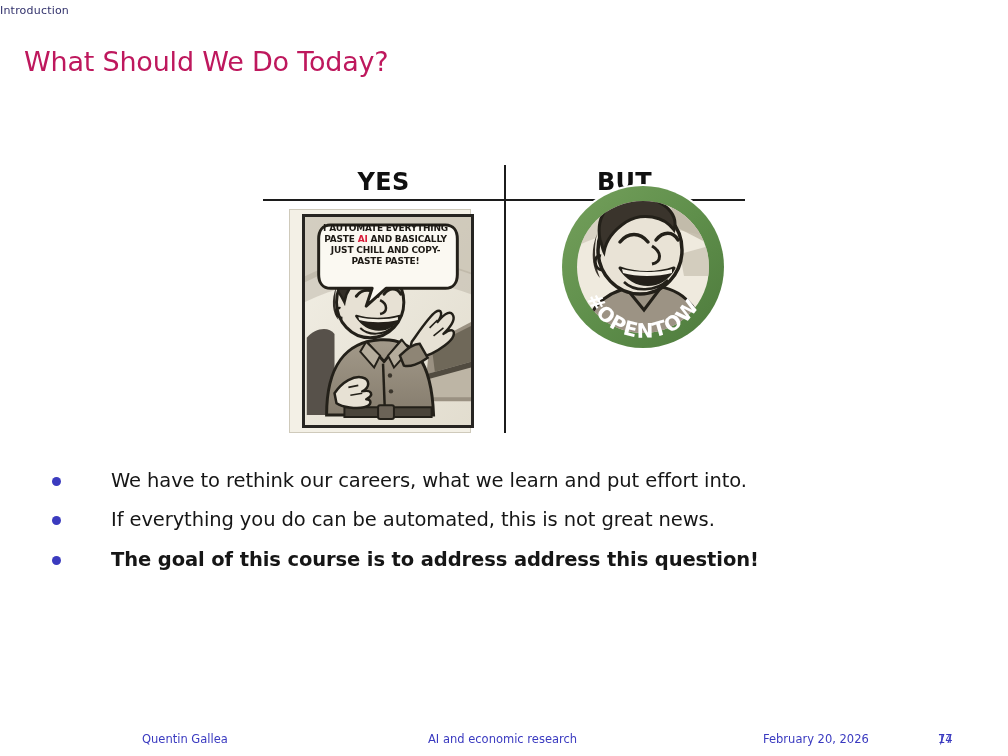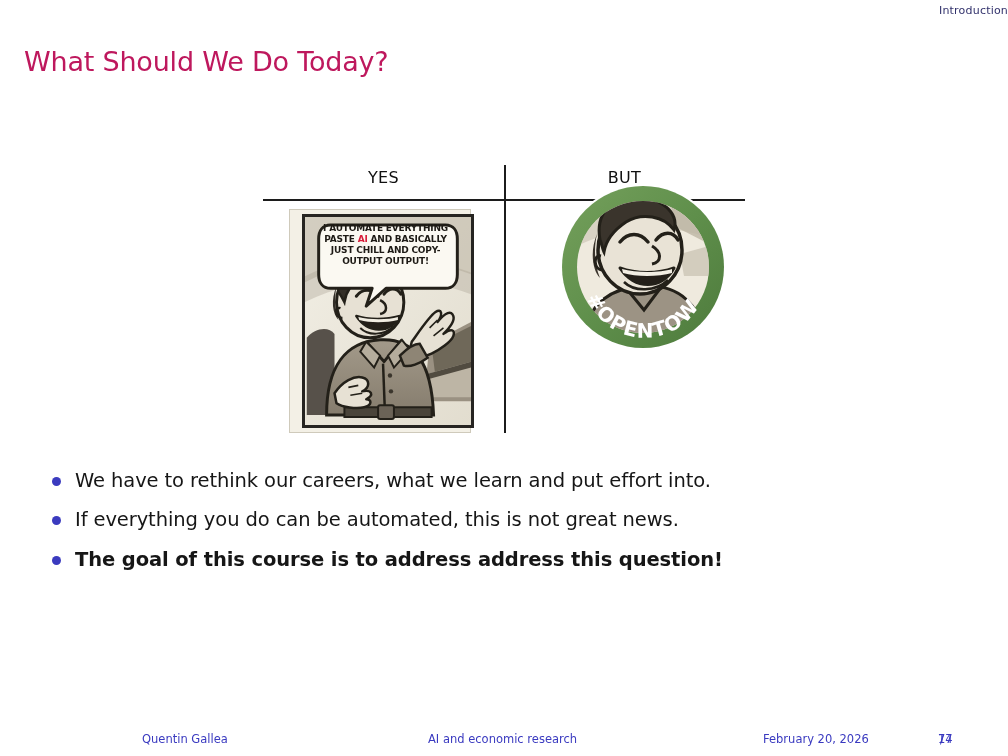--- a/index.html
+++ b/index.html
@@ -16,21 +16,21 @@
     font-family: "DejaVu Sans", "Liberation Sans", sans-serif;
     -webkit-font-smoothing: antialiased;
   }
 
   
   .headline {
     position: absolute;
     top: 4px;
     left: 0;
     width: 1008px;
-    text-align: right;
+    text-align: left;
     font-size: 11px;
     color: #31316b;
     letter-spacing: 0.2px;
   }
 
   
   .frame-title {
     position: absolute;
     top: 46px;
     left: 24px;
@@ -48,22 +48,22 @@
     width: 482px;
     height: 270px;
   }
   .compare-heads {
     position: relative;
     height: 31px;
   }
   .col-head {
     position: absolute;
     top: 0;
-    font-size: 16px;
-    font-weight: normal;
+    font-size: 24px;
+    font-weight: bold;
     color: #101010;
     text-align: center;
     letter-spacing: 0.3px;
   }
   .col-head.yes { left: 0; width: 241px; }
   .col-head.but { left: 241px; width: 241px; }
 
   .hrule {
     position: absolute;
     left: 0;
@@ -144,20 +144,21 @@
     border-radius: 50%;
     background: #3b3bbf;
     margin-top: 9px;
     margin-right: 14px;
   }
   .bullet-text {
     font-size: 19.5px;
     color: #161616;
     line-height: 1.35;
     letter-spacing: -0.1px;
+    margin-left: 36px;
   }
   .bullet-text.em {
     font-weight: bold;
   }
 
   
   .footer {
     position: absolute;
     left: 0;
     bottom: 8px;
@@ -268,21 +269,21 @@
 
         
         <div style="position:absolute; left:10px; top:6px; width:85%; text-align:center;
                     font-family:'DejaVu Sans','Liberation Sans',sans-serif; font-weight:bold;
                     font-size:9px; line-height:11px; color:#1d1a15; letter-spacing:-0.2px;">
           <div>I AUTOMATE EVERYTHING</div>
           <div>
             <span>PASTE </span><span style="color:#d81e3a;">AI</span><span> AND BASICALLY</span>
           </div>
           <div>JUST CHILL AND COPY-</div>
-          <div>OUTPUT OUTPUT!</div>
+          <div>PASTE PASTE!</div>
         </div>
       </div>
     </div>
   </div>
 
   <div class="badge-wrap">
     <div class="badge">
       <svg viewBox="0 0 166 166" width="166" height="166">
         <defs>
           <linearGradient id="ringG" x1="0" y1="0" x2="1" y2="1">

